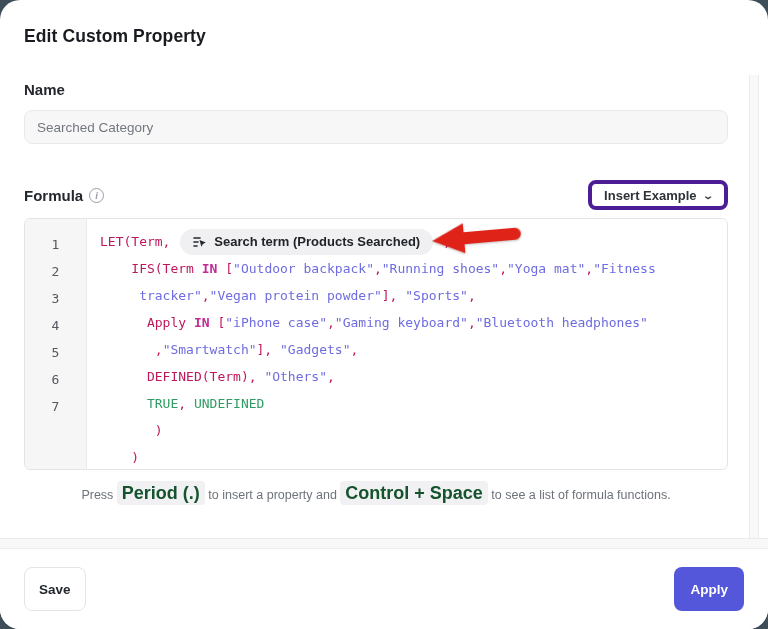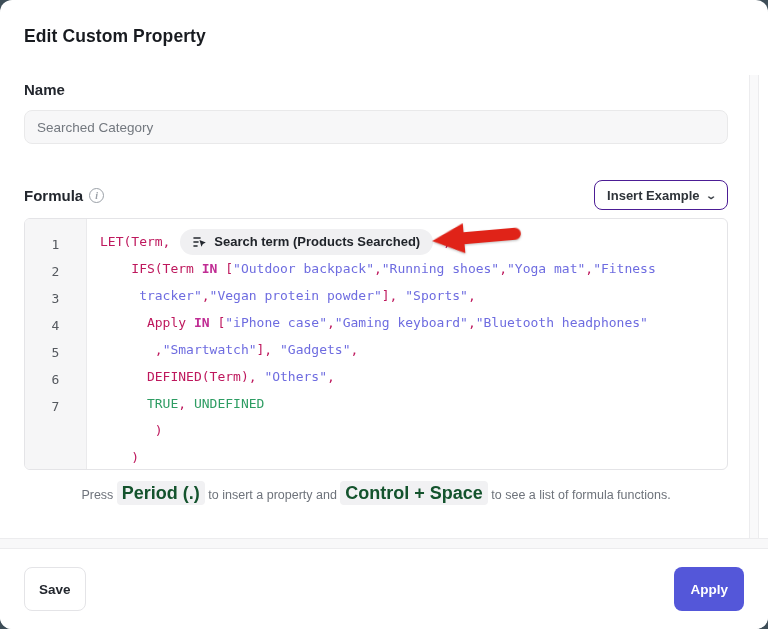--- a/index.html
+++ b/index.html
@@ -6,21 +6,21 @@
   html,body { width:768px; height:629px; }
   body {
     font-family:"Liberation Sans", sans-serif;
     background:#3e4e58;
     overflow:hidden;
     position:relative;
   }
   .modal {
     position:absolute; inset:0;
     background:#ffffff;
-    border-radius:12px;
+    border-radius:20px;
     overflow:hidden;
   }
   .modal-header { padding:26px 24px 0 24px; }
   .modal-title {
     font-size:17.5px; font-weight:700; color:#181b20; letter-spacing:.1px;
   }
   .body { position:relative; }
 
   .field-label {
     font-size:15px; font-weight:700; color:#23272e;
@@ -45,21 +45,21 @@
   }
   .formula-label-wrap { display:flex; align-items:center; gap:6px; }
   .info-icon {
     width:15px; height:15px; border:1.2px solid #9aa0a7; border-radius:50%;
     color:#9aa0a7; font-size:10px; font-weight:700;
     display:inline-flex; align-items:center; justify-content:center;
     font-family:"Liberation Serif", serif; font-style:italic;
   }
   .insert-example-btn {
     height:30px; background:#ffffff;
-    border:1px solid #4c1d95; border-radius:8px;
+    border:4px solid #4c1d95; border-radius:8px;
     display:inline-flex; align-items:center; gap:7px;
     padding:0 12px;
     font-family:"Liberation Sans", sans-serif;
     font-size:13px; font-weight:700; color:#2e3339;
     cursor:pointer;
   }
   .chev { font-size:10px; color:#3a3f46; transform:scaleX(1.4); }
 
   .editor {
     position:relative;

